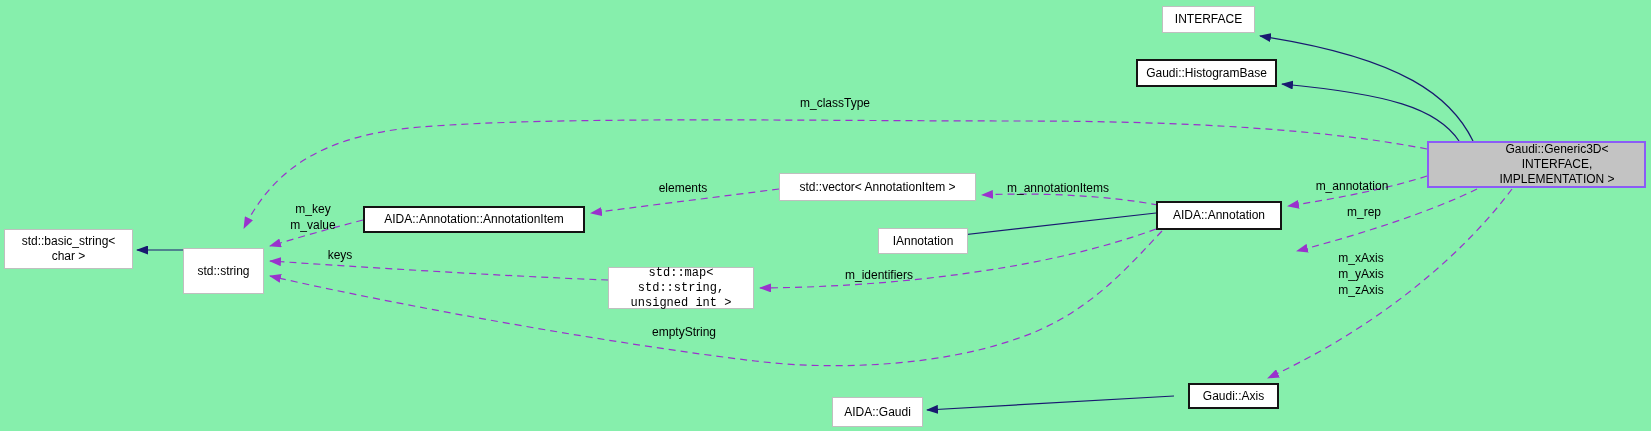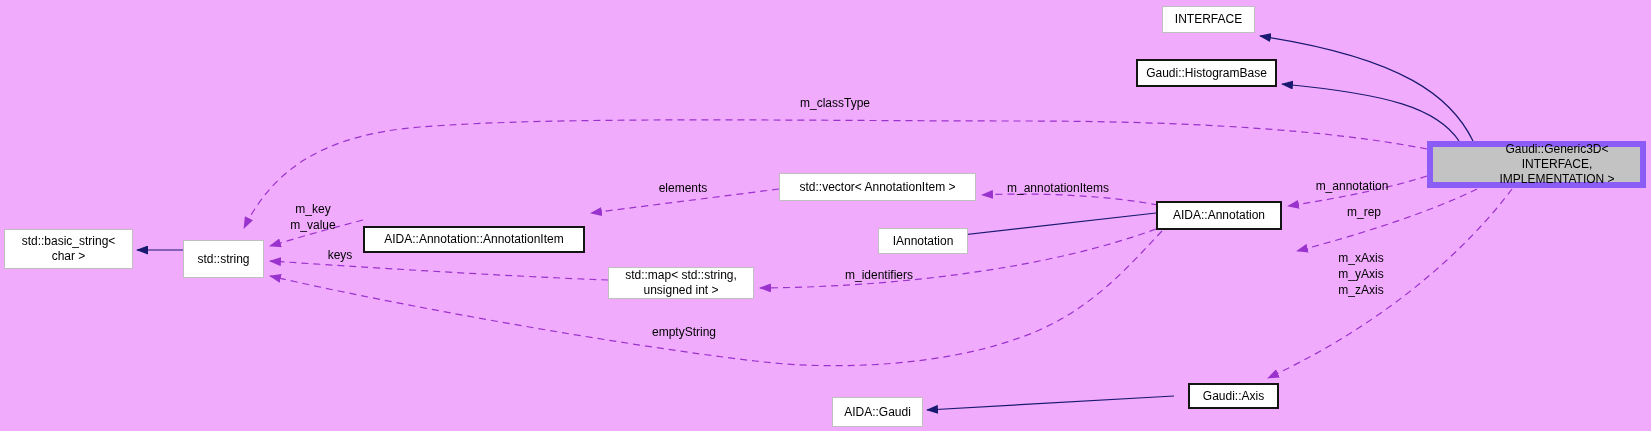--- a/index.html
+++ b/index.html
@@ -1,29 +1,29 @@
 <!DOCTYPE html>
 <html><head>
 <meta charset="utf-8">
 <style>
   html,body { margin:0; padding:0; background:#ffffff; }
   .canvas {
-    position:relative; width:1651px; height:431px; background:#f0abfc;
+    position:relative; width:1651px; height:431px; background:#86efac;
     font-family:"Liberation Sans", sans-serif; font-size:12px; color:#000;
     overflow:hidden;
   }
   svg.edges { position:absolute; left:0; top:0; }
   .node {
     position:absolute; box-sizing:border-box;
     display:flex; align-items:center; justify-content:center;
     text-align:center; white-space:pre-line; line-height:15px;
     background:#ffffff; border:1px solid #bfbfbf; padding:0 3px;
   }
   .node.doc  { border:2px solid #141414; }
-  .node.main { border:6px solid #8b5cf6; background:#c3c3c3;padding-left:44px; }
+  .node.main { border:2px solid #8b5cf6; background:#c3c3c3;padding-left:44px; }
   .elabel {
     position:absolute; text-align:center; white-space:pre-line;
     line-height:16px; color:#000;
   }
 </style>
 </head>
 <body>
 
 <div class="canvas">
 
@@ -66,28 +66,28 @@
   <div class="node main" style="left:1427px; top:141px; width:219px; height:47px;">Gaudi::Generic3D&lt; INTERFACE,
 IMPLEMENTATION &gt;</div>
 
   <div class="node doc" style="left:1156px; top:201px; width:126px; height:29px;">AIDA::Annotation</div>
 
   <div class="node" style="left:779px; top:173px; width:197px; height:28px;">std::vector&lt; AnnotationItem &gt;</div>
 
   <div class="node" style="left:878px; top:228px; width:90px; height:26px;">IAnnotation</div>
 
 
-  <div class="node doc" style="left:363px; top:206px; width:222px; height:27px;margin-top:20px;">AIDA::Annotation::AnnotationItem</div>
+  <div class="node doc" style="left:363px; top:206px; width:222px; height:27px;">AIDA::Annotation::AnnotationItem</div>
 
-  <div class="node" style="left:183px; top:240px; width:81px; height:38px;">std::string</div>
+  <div class="node" style="left:183px; top:248px; width:81px; height:46px;">std::string</div>
 
   <div class="node" style="left:4px; top:229px; width:129px; height:40px;">std::basic_string&lt;
 char &gt;</div>
 
-  <div class="node" style="left:608px; top:267px; width:146px; height:32px;">std::map&lt; std::string,
+  <div class="node" style="left:608px; top:267px; width:146px; height:42px;font-family:Liberation Mono, monospace;">std::map&lt; std::string,
 unsigned int &gt;</div>
 
   <div class="node" style="left:832px; top:397px; width:91px; height:30px;">AIDA::Gaudi</div>
 
   <div class="node doc" style="left:1188px; top:383px; width:91px; height:26px;">Gaudi::Axis</div>
 
   <div class="elabel" style="left:780px;  top:95px;  width:110px;">m_classType</div>
 
   <div class="elabel" style="left:648px;  top:180px; width:70px;">elements</div>
 

